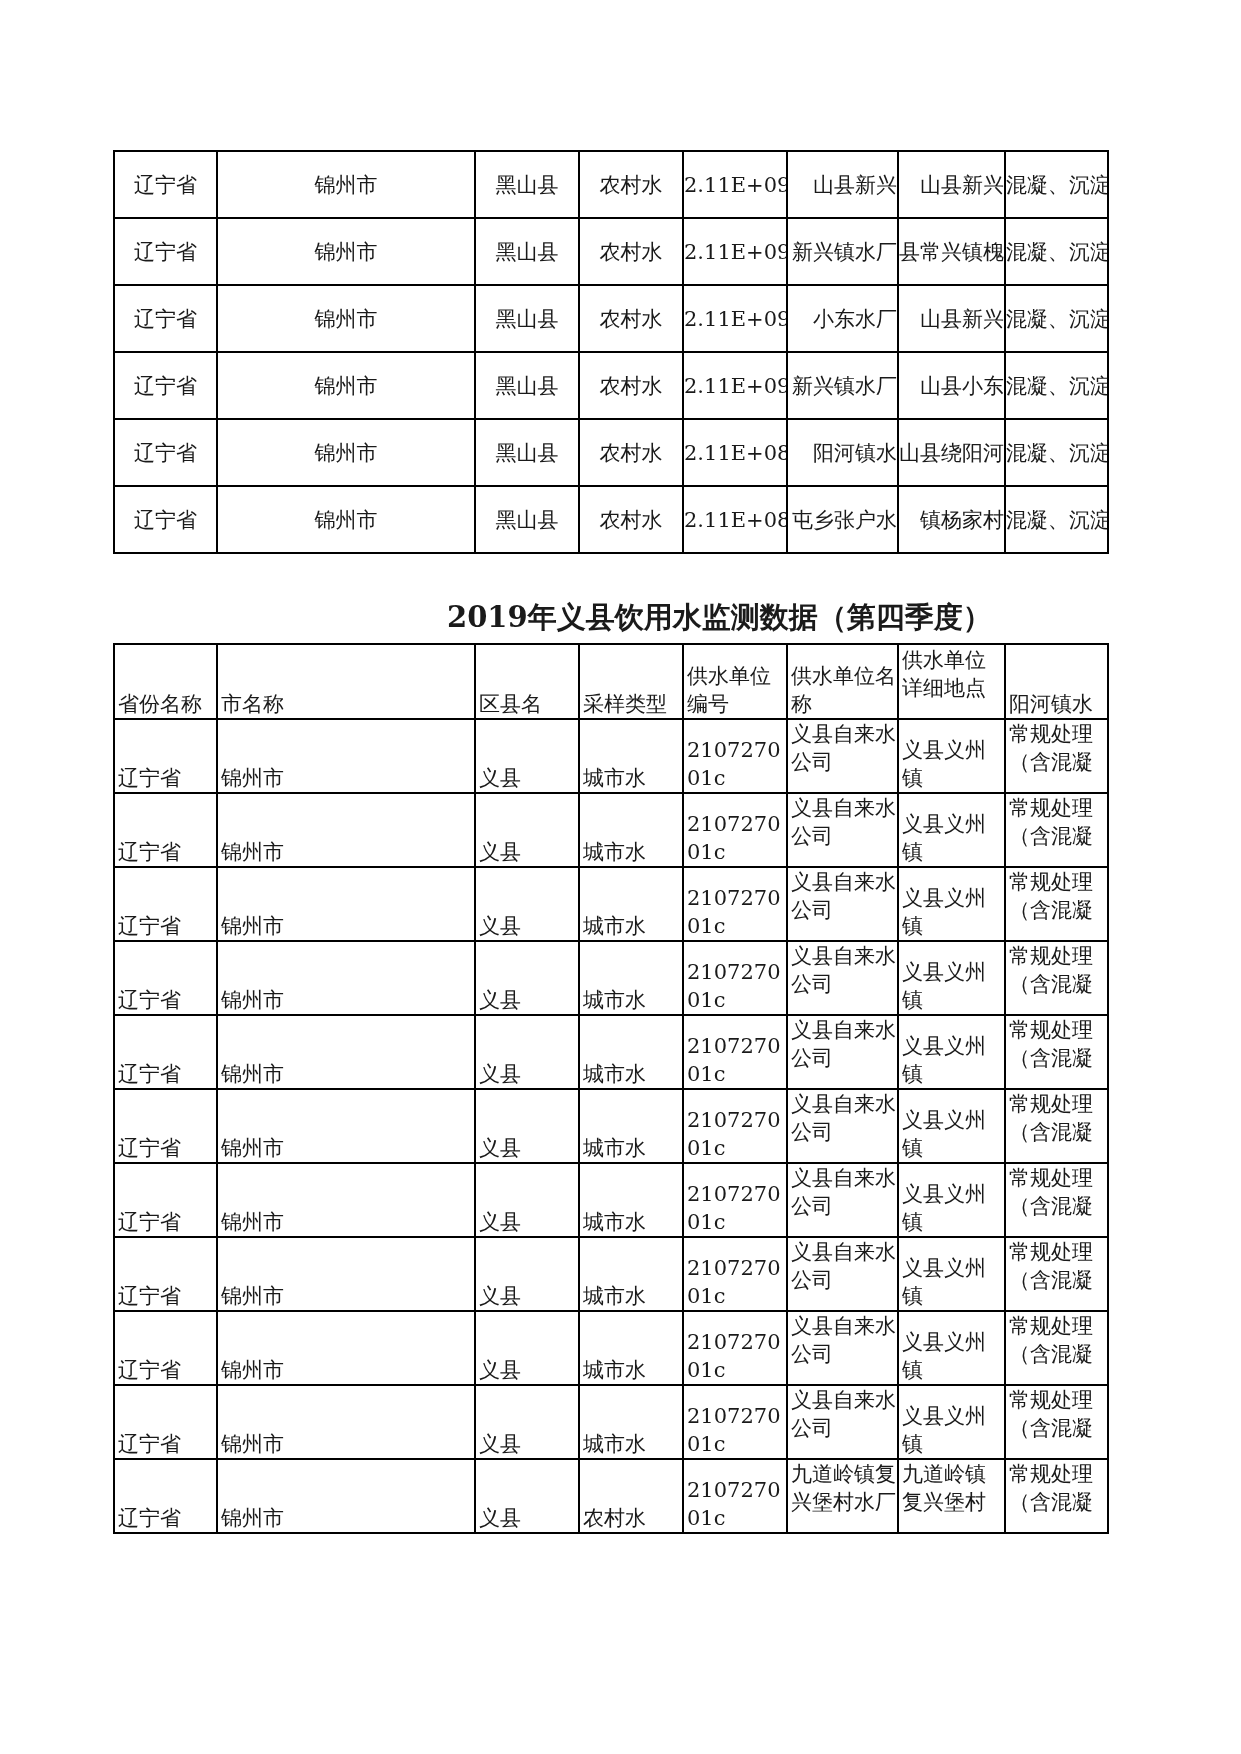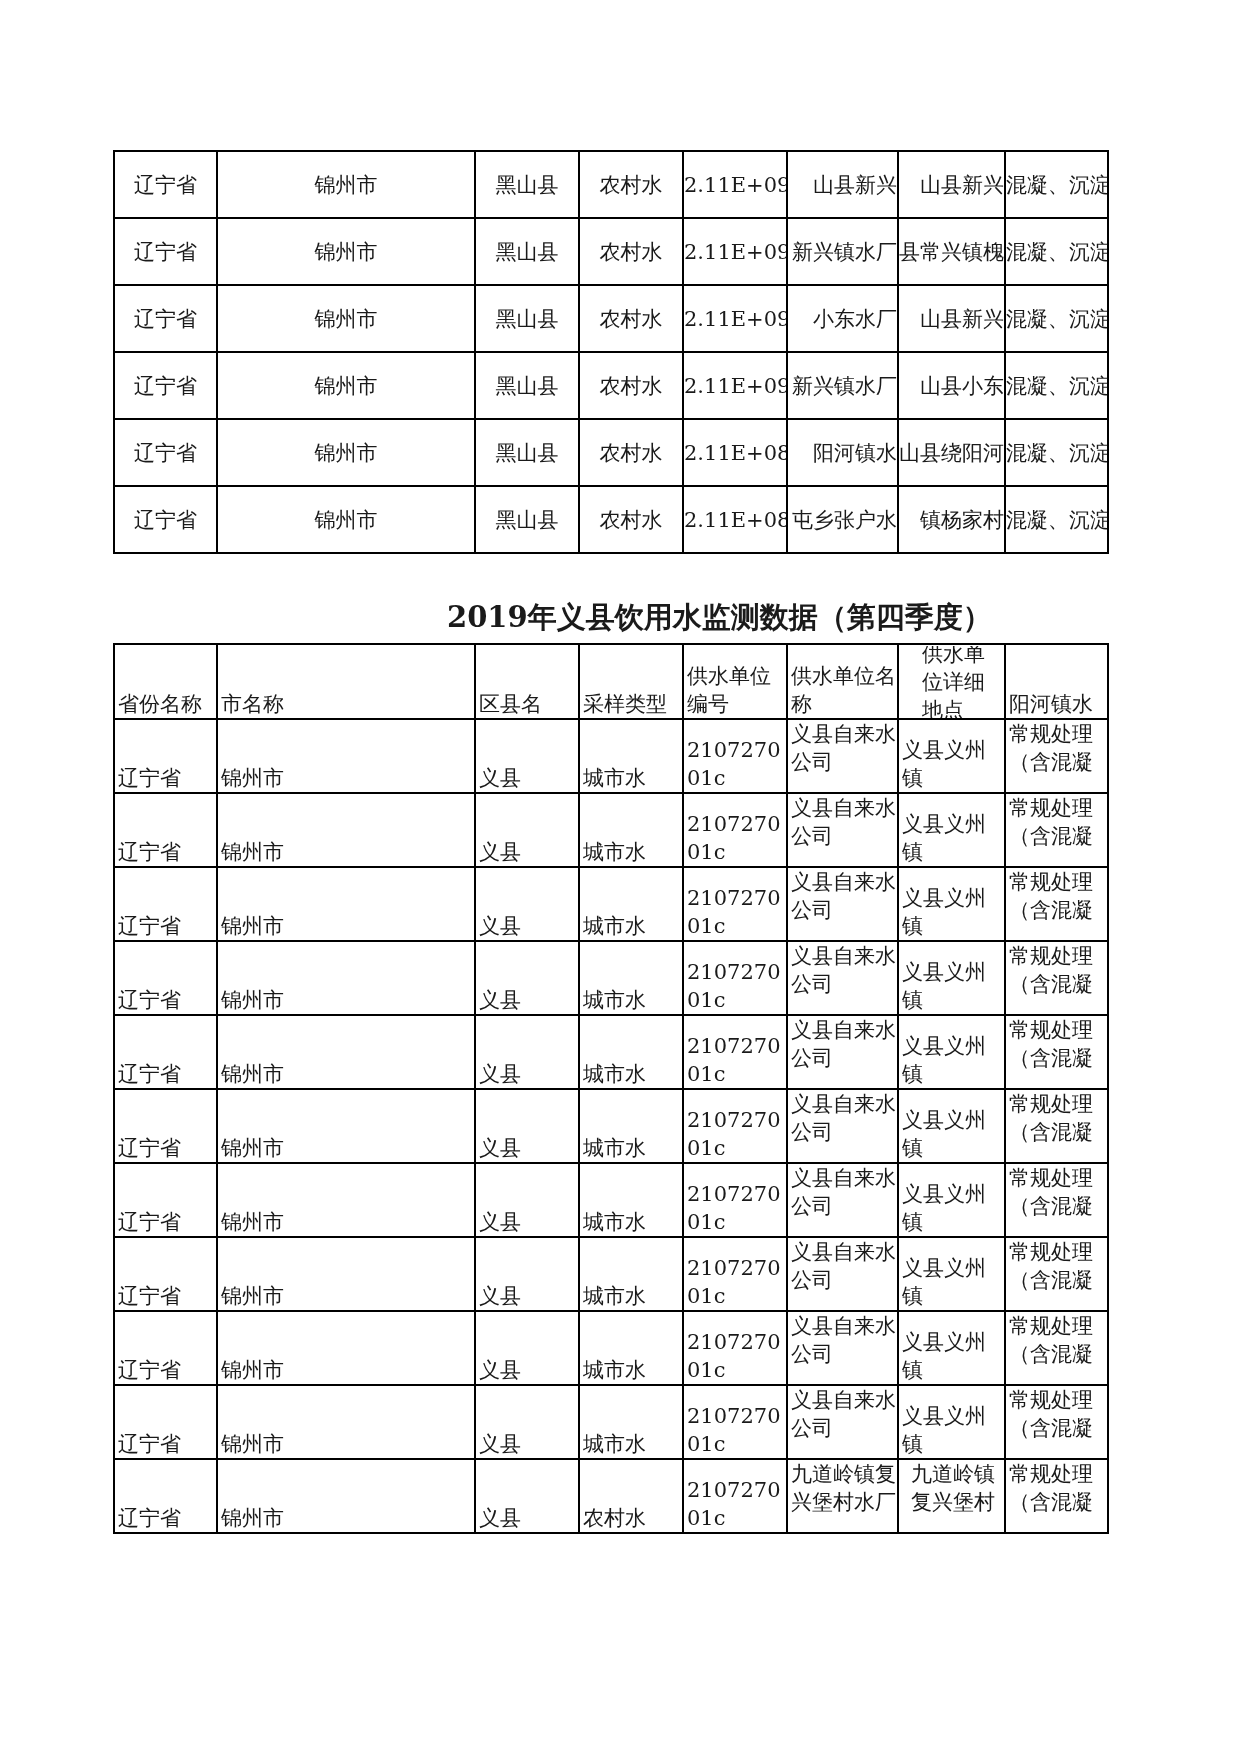--- a/index.html
+++ b/index.html
@@ -14,21 +14,21 @@
   .title { position:absolute; left:447px; top:598px; font-size:29px; font-weight:bold;
            white-space:nowrap; font-family:"DejaVu Serif","Liberation Serif",serif; letter-spacing:0px; }
   #t2 { top:643px; width:994px; }
   #t2 td { font-size:21px; line-height:28px; vertical-align:bottom; text-align:left; padding-left:3px; }
   #t2 tr.hdr td { height:73px; }
   #t2 tr.row td { height:72px; }
   .wrap { white-space:normal; word-break:break-all; overflow:hidden; }
   .box { display:block; overflow:hidden; }
   .top { vertical-align:top !important; }
   .hdrcell { height:72px; display:flex; align-items:flex-end; }
-  .hdrcell.tall { align-items:center;margin-left:20px; }
+  .hdrcell.tall { align-items:flex-start; }
 </style>
 </head>
 <body>
 
 <table id="t1">
   <colgroup>
     <col style="width:103px">
       <col style="width:258px">
       <col style="width:104px">
       <col style="width:104px">
@@ -428,21 +428,21 @@
           <div class="box wrap" style="height: 72px; display: flex; align-items: flex-end;">
             <span>210727001c</span>
           </div>
         </td>
         <td class="top">
           <div class="box wrap" style="height: 72px; display: flex; align-items: flex-start;">
             <span>九道岭镇复兴堡村水厂</span>
           </div>
         </td>
         <td class="top">
-          <div class="box wrap" style="height: 53px; display: flex; align-items: flex-start; text-align: center;">
+          <div class="box wrap" style="height: 53px; display: flex; align-items: flex-start;">
             <span>九道岭镇复兴堡村</span>
           </div>
         </td>
         <td class="top">
           <div class="box wrap" style="height: 72px; display: flex; align-items: flex-start;">
             <span>常规处理（含混凝</span>
           </div>
         </td>
       </tr>
     </tbody>

